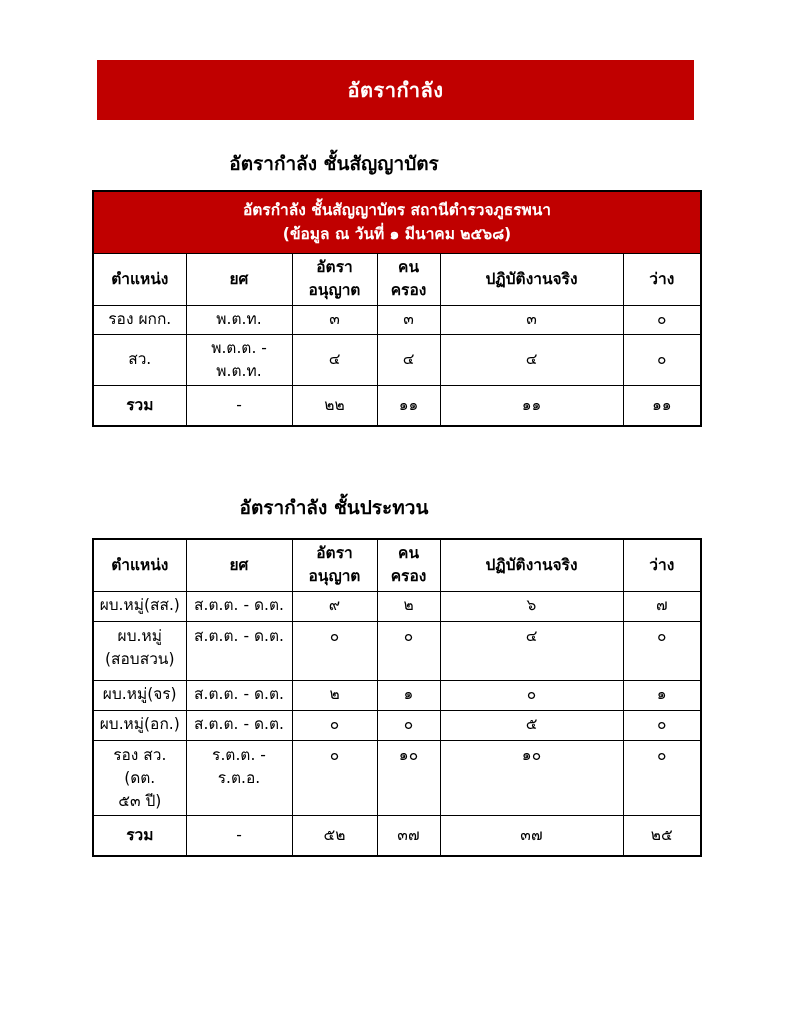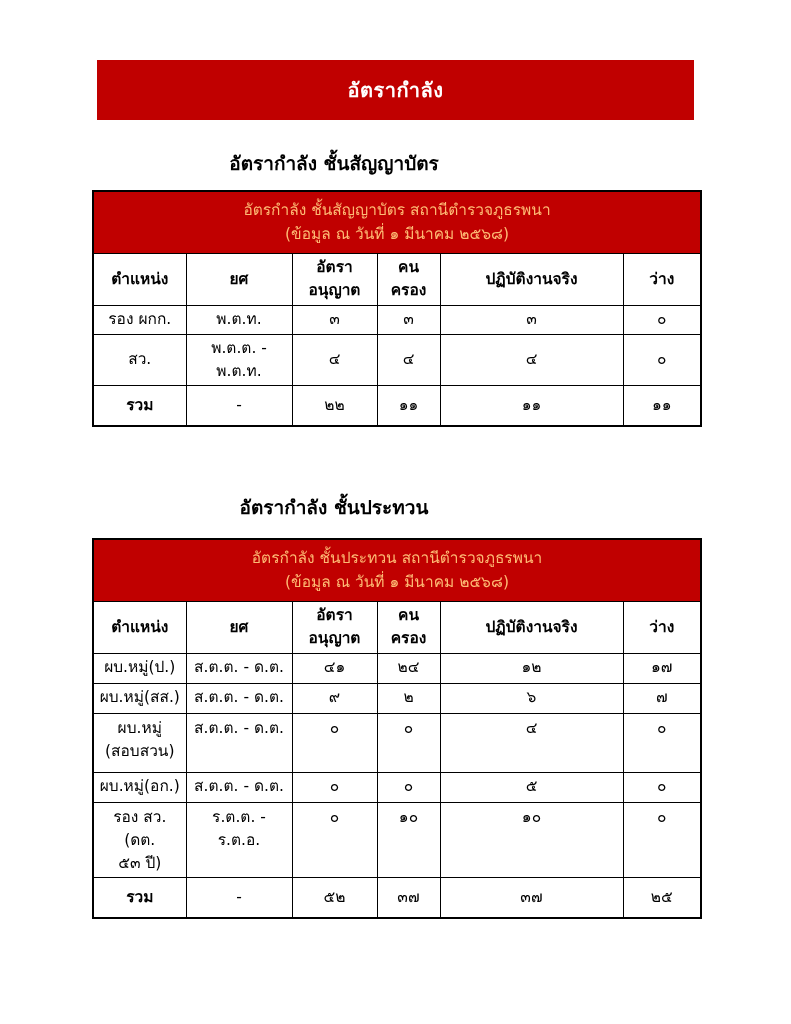--- a/index.html
+++ b/index.html
@@ -64,23 +64,23 @@
     font-size: 15.5px;
     line-height: 1.5;
     text-align: center;
     vertical-align: middle;
     padding: 2px 4px;
     overflow: hidden;
   }
   
   th.red-head {
     background: #C00000;
-    color: #fdba74;
+    color: #ffffff;
     text-align: left;
-    font-weight: normal;
+    font-weight: bold;
     font-size: 16.5px;
     padding: 4px 9px;
     height: 57px;
     line-height: 1.55;
     vertical-align: middle;
     margin-top: 19px;
   }
   th.red-head .line { display: block; }
   
   tr.col-head th {
@@ -167,60 +167,54 @@
   <table class="data-table t2">
     <colgroup>
       <col style="width:93px">
         <col style="width:106px">
         <col style="width:85px">
       <col style="width:63px">
         <col style="width:183px">
         <col style="width:78px">
     </colgroup>
     <thead>
-      <tr>
-        <th class="red-head" colspan="6">
-          <span class="line">อัตรกำลัง ชั้นประทวน สถานีตำรวจภูธรพนา</span>
-          <span class="line">(ข้อมูล ณ วันที่ ๑ มีนาคม ๒๕๖๘)</span>
-        </th>
-      </tr>
       <tr class="col-head">
         <th>ตำแหน่ง</th>
         <th>ยศ</th>
         <th>อัตราอนุญาต</th>
         <th>คนครอง</th>
         <th>ปฏิบัติงานจริง</th>
         <th>ว่าง</th>
       </tr>
     </thead>
     <tbody>
       <tr class="row-single">
-        <td class="c0">ผบ.หมู่(ป.)</td>
-        <td>ส.ต.ต. - ด.ต.</td>
-        <td>๔๑</td>
-        <td>๒๔</td>
-        <td>๑๒</td>
-        <td>๑๗</td>
-      </tr>
-      <tr class="row-single">
         <td class="c0">ผบ.หมู่(สส.)</td>
         <td>ส.ต.ต. - ด.ต.</td>
         <td>๙</td>
         <td>๒</td>
         <td>๖</td>
         <td>๗</td>
       </tr>
       <tr class="row-double">
         <td class="c0">ผบ.หมู่
 (สอบสวน)</td>
         <td>ส.ต.ต. - ด.ต.</td>
         <td>๐</td>
         <td>๐</td>
         <td>๔</td>
         <td>๐</td>
+      </tr>
+      <tr class="row-single">
+        <td class="c0">ผบ.หมู่(จร)</td>
+        <td>ส.ต.ต. - ด.ต.</td>
+        <td>๒</td>
+        <td>๑</td>
+        <td>๐</td>
+        <td>๑</td>
       </tr>
       <tr class="row-single">
         <td class="c0">ผบ.หมู่(อก.)</td>
         <td>ส.ต.ต. - ด.ต.</td>
         <td>๐</td>
         <td>๐</td>
         <td>๕</td>
         <td>๐</td>
       </tr>
       <tr class="row-double">

